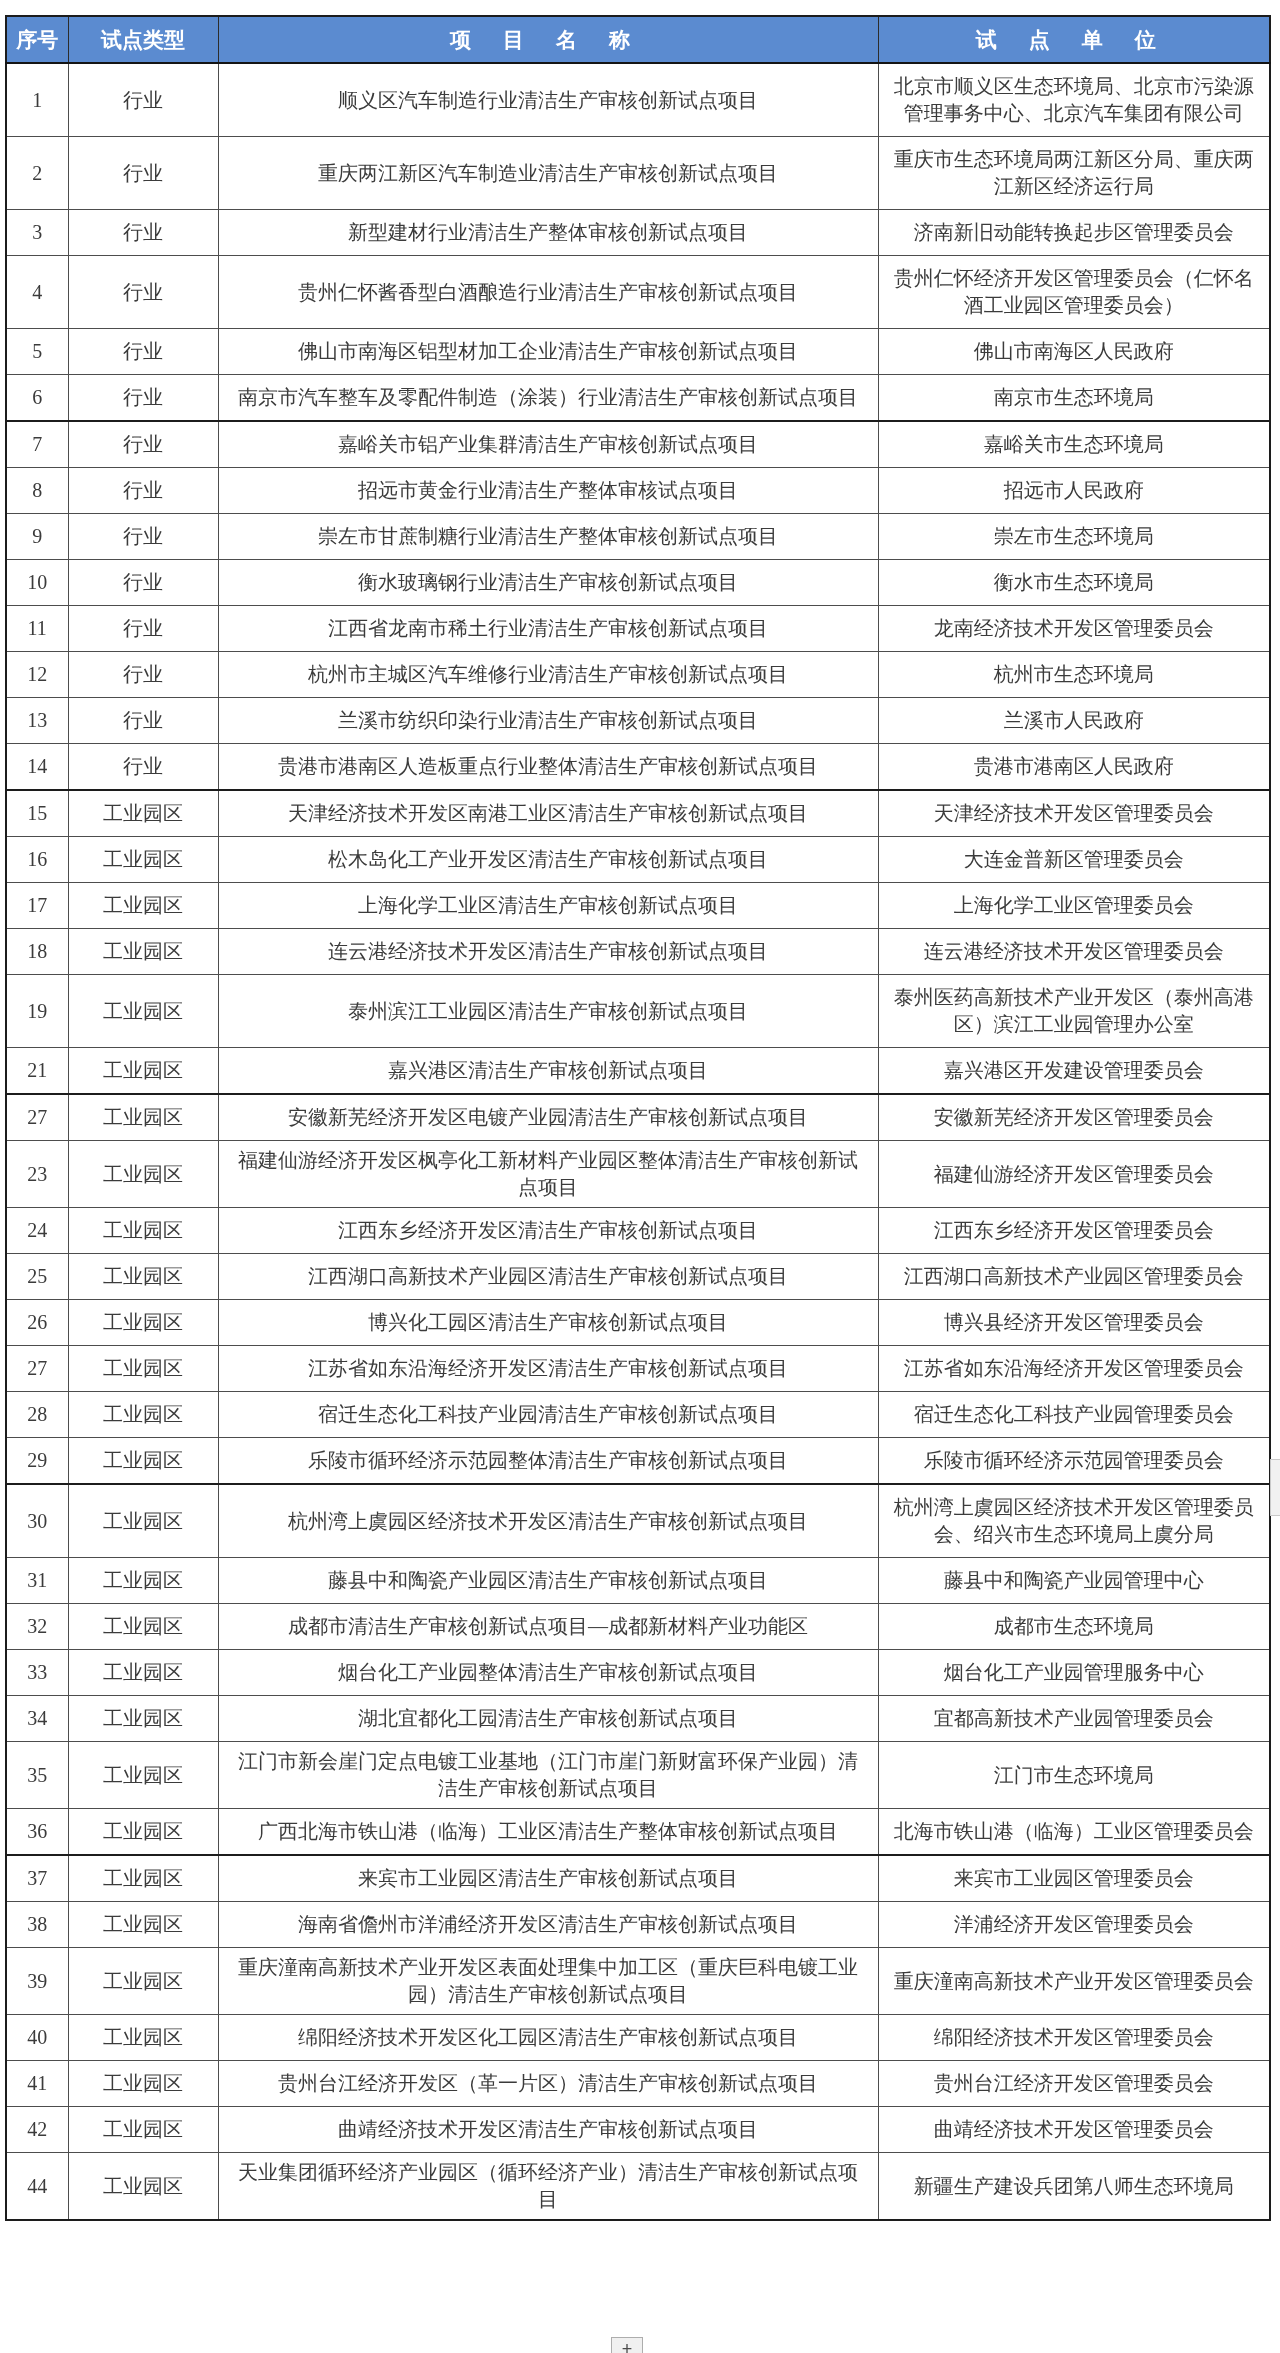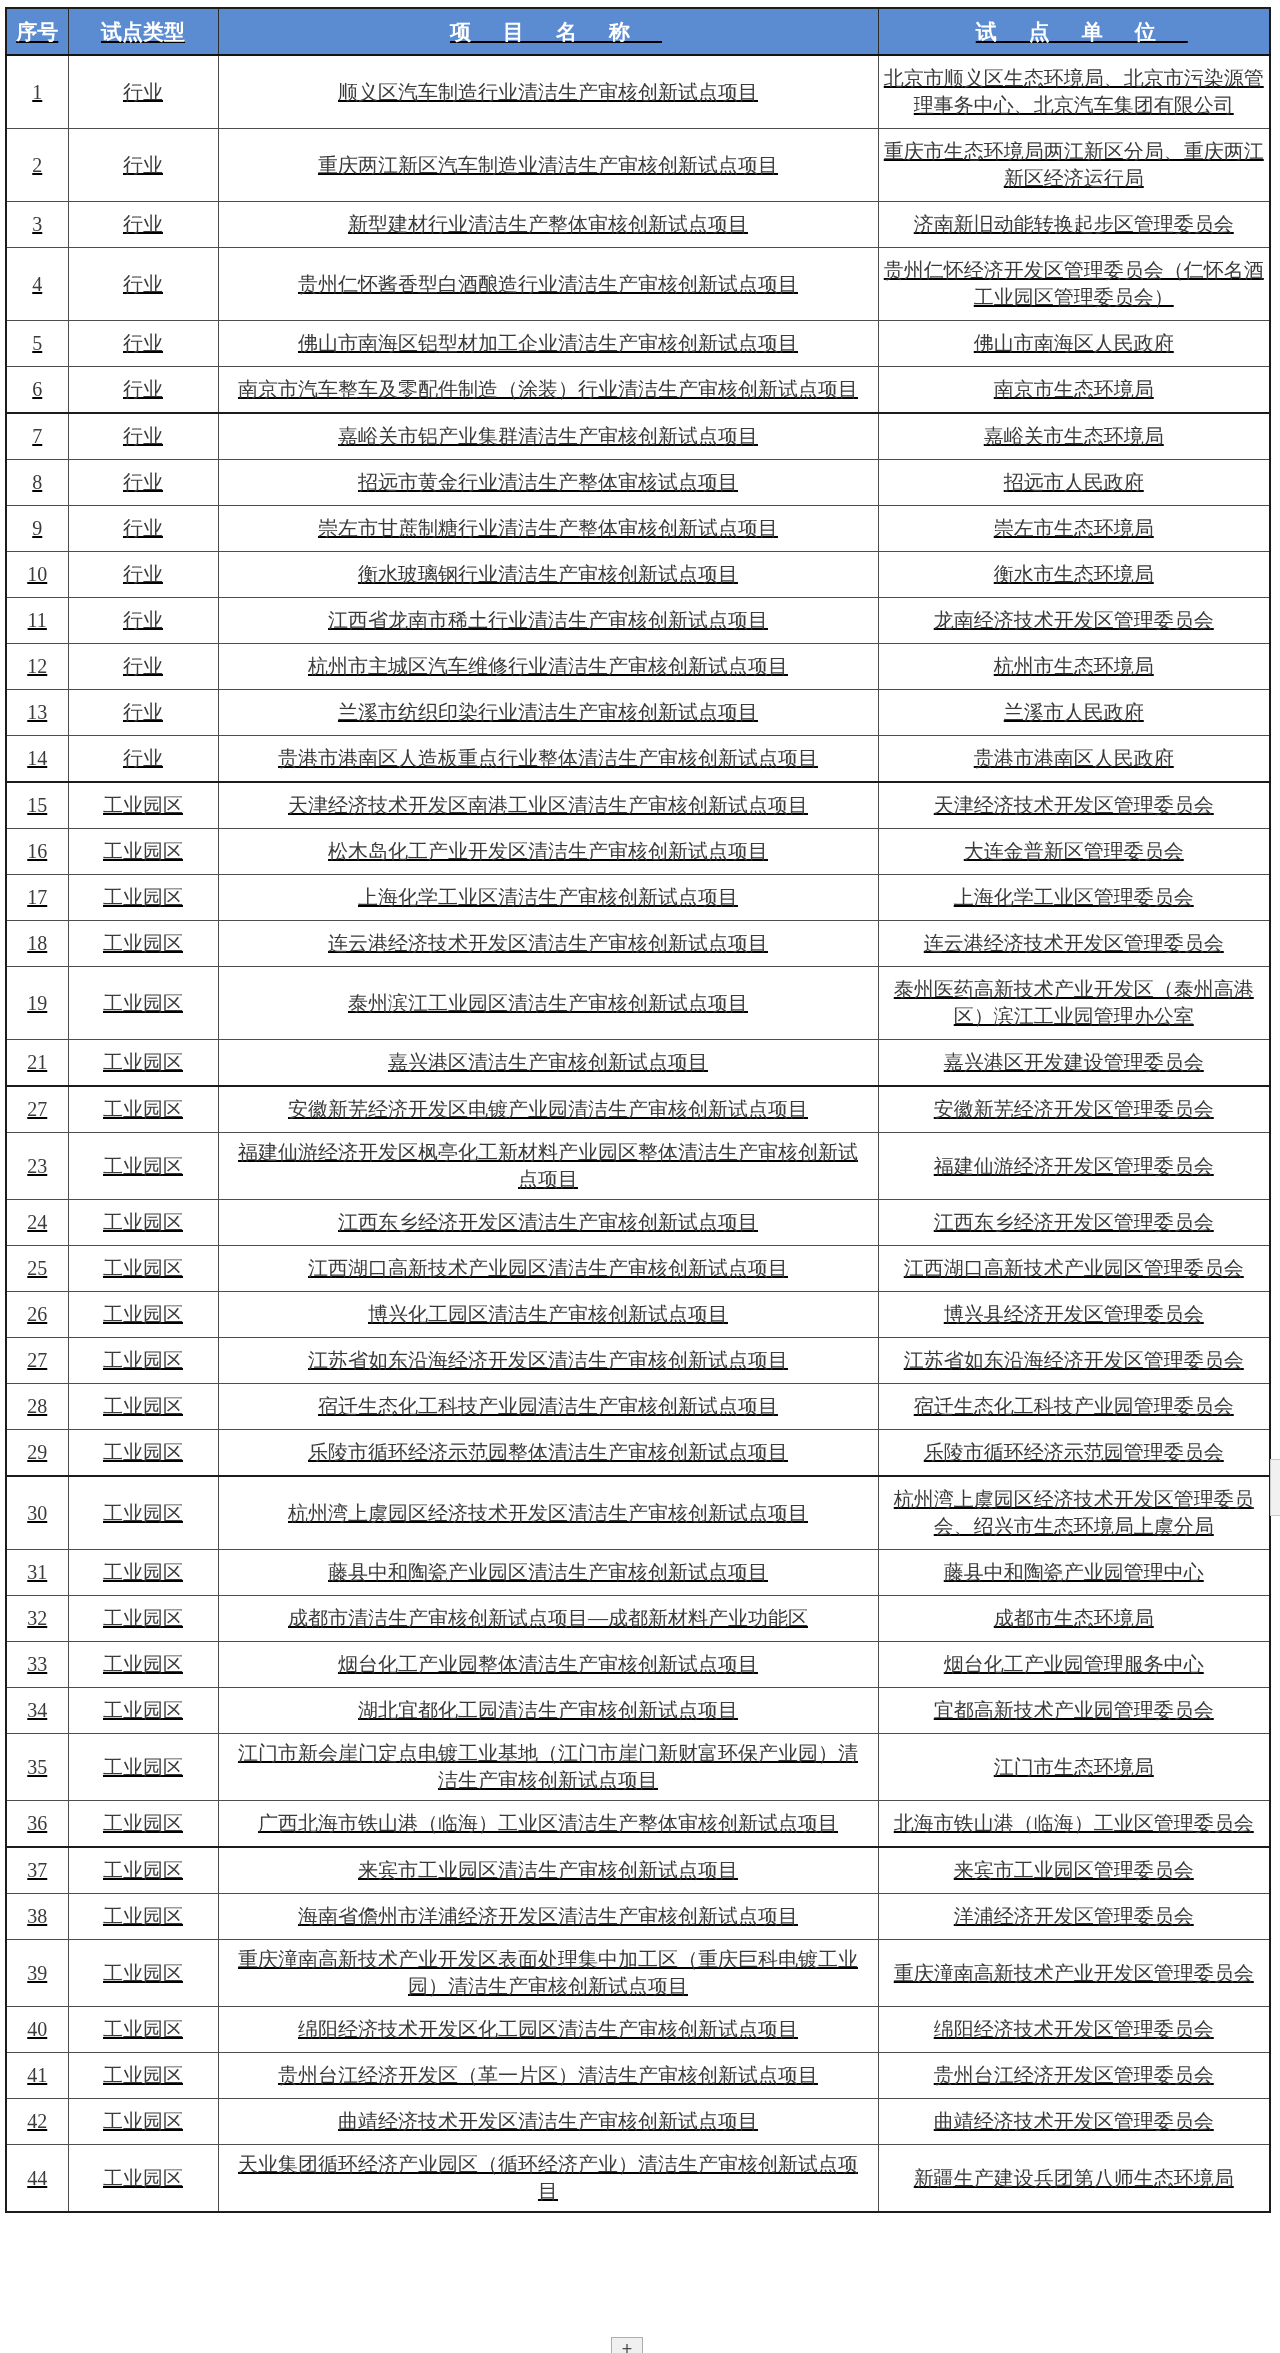--- a/index.html
+++ b/index.html
@@ -14,26 +14,25 @@
     height: 2353px;
     overflow: hidden;
   }
   .page {
     position: absolute;
     inset: 0;
   }
   table.pilot-table {
     position: absolute;
     left: 5px;
-    top: 7px;
+    top: 15px;
     width: 1264px;
     border-collapse: collapse;
     table-layout: fixed;
     border: 2px solid #1c1c1c;
-    text-decoration: underline;
   }
   col.c-no      { width: 62px;  }
   col.c-type    { width: 150px; }
   col.c-project { width: 660px; }
   col.c-unit    { width: 392px; }
 
   th {
     background: #5b8bd0;
     color: #ffffff;
     font-weight: bold;
@@ -52,21 +51,21 @@
     border: 1px solid #4d4d4d;
     color: #3b3b3b;
     font-size: 20px;
     line-height: 27px;
     text-align: center;
     vertical-align: middle;
     padding: 9px 4px;
     word-break: break-all;
   }
   td.cell-project { padding: 6px 10px; }
-  td.cell-unit    { padding: 9px 2px;  }
+  td.cell-unit    { padding: 9px 12px;  }
   tr.thick-bottom td { border-bottom: 2px solid #1c1c1c; }
 
   .plus-btn {
     position: absolute;
     left: 611px;
     top: 2337px;
     width: 30px;
     height: 16px;
     background: #f0f0f0;
     border: 1px solid #adadad;

